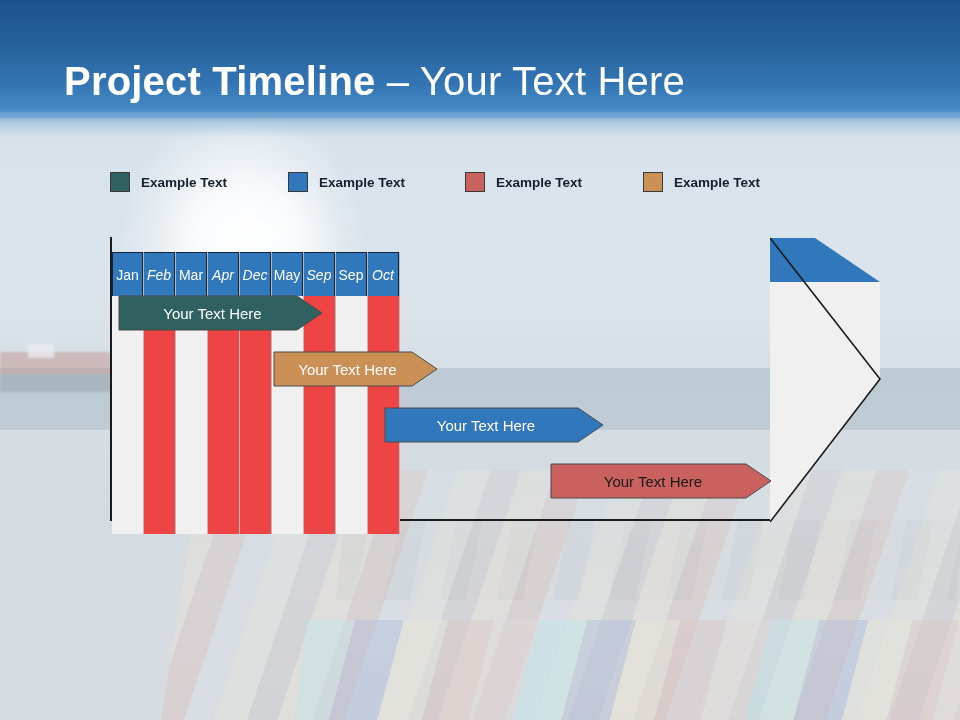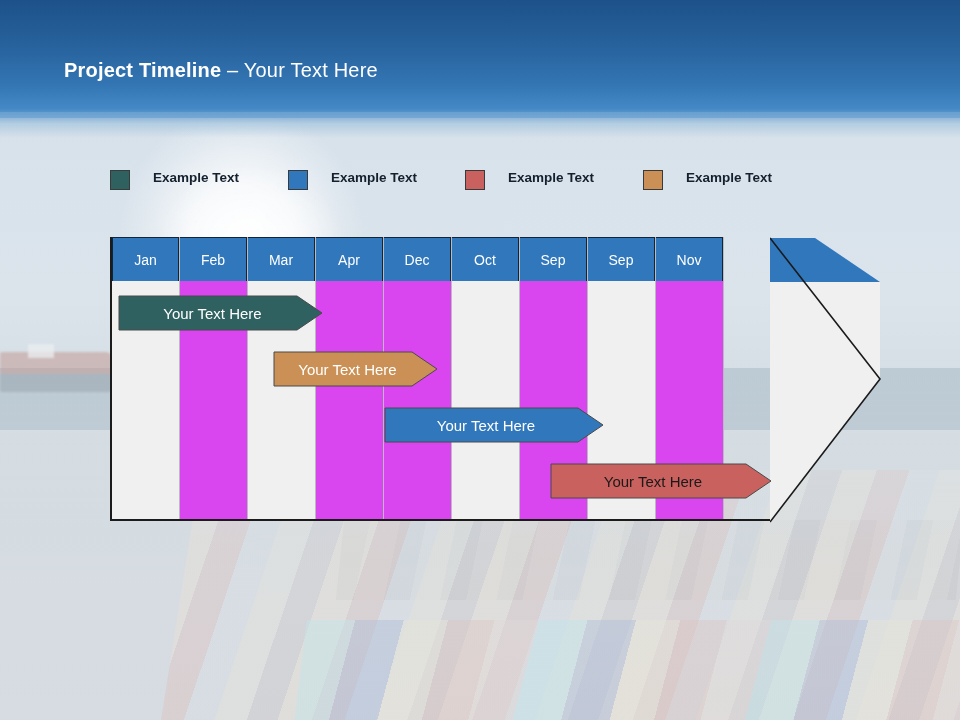--- a/index.html
+++ b/index.html
@@ -144,41 +144,41 @@
     position: absolute;
     left: 0; top: 112px; width: 960px; height: 26px;
     background: linear-gradient(to bottom,
       rgba(106,160,208,0.95) 0%,
       rgba(150,188,218,0.55) 45%,
       rgba(205,219,230,0.0) 100%);
   }
   #title {
     position: absolute;
     left: 64px; top: 59px;
-    font-size: 20px;
+    font-size: 40px;
     color: #ffffff;
     letter-spacing: 0.2px;
     white-space: nowrap;
     text-align: center;
   }
   #title .strong { font-weight: bold; }
   #title .light  { font-weight: normal; }
 
   
   #legend {
     position: absolute;
     left: 110px; top: 170px;
     width: 700px; height: 24px;
   }
   .legend-item {
     position: absolute;
     top: 0;
     display: flex;
+    align-items: center;
     height: 24px;
-    gap: 12px;
   }
   .legend-swatch {
     width: 20px; height: 20px;
     border: 1px solid #3a3a3a;
     flex: 0 0 auto;
   }
   .legend-label {
     margin-left: 11px;
     font-size: 13.5px;
     font-weight: bold;
@@ -195,25 +195,26 @@
   #grid {
     position: absolute;
     left: 0; top: 0;
     width: 660px; height: 284px;
     border-left: 2px solid #1b1b1b;
     border-bottom: 2px solid #1b1b1b;
     display: flex;
   }
   .col {
     position: relative;
-    width: 68px; height: 100%;
+    width: 32px; height: 100%;
     border-right: 1px solid #b9bcbe;
+    margin-top: 15px;
   }
   .col.odd  { background: #f0f0f0; }
-  .col.even { background: #d946ef; }
+  .col.even { background: #ef4444; font-style: italic; }
   .col-head {
     position: absolute;
     left: 0; top: 0; right: 0;
     height: 44px;
     background: #3077bc;
     border-right: 1px solid #10253b;
     border-top: 1px solid #10253b;
     color: #ffffff;
     font-size: 14px;
     display: flex;
@@ -305,30 +306,30 @@
         <div class="col odd">
           <div class="col-head">Mar</div>
         </div>
         <div class="col even">
           <div class="col-head">Apr</div>
         </div>
         <div class="col even">
           <div class="col-head">Dec</div>
         </div>
         <div class="col odd">
-          <div class="col-head">Oct</div>
+          <div class="col-head">May</div>
         </div>
         <div class="col even">
           <div class="col-head">Sep</div>
         </div>
         <div class="col odd">
           <div class="col-head">Sep</div>
         </div>
         <div class="col even">
-          <div class="col-head">Nov</div>
+          <div class="col-head">Oct</div>
         </div>
       </div>
 
     <div id="arrowhead">
       <svg width="112" height="286" viewBox="0 0 112 286">
 
         <path d="M0,1 L0,45 L110,45 L45,1 Z" fill="#3077bc"></path>
 
         <path d="M0,45 L110,45 L110,142 L0,286 Z" fill="#f0f0f0"></path>
 

